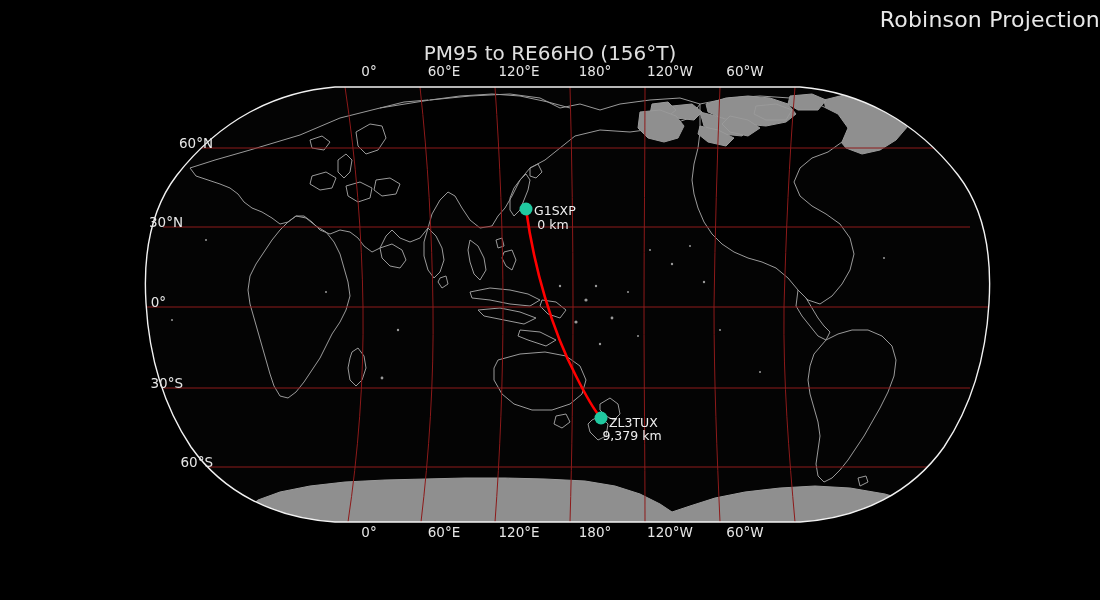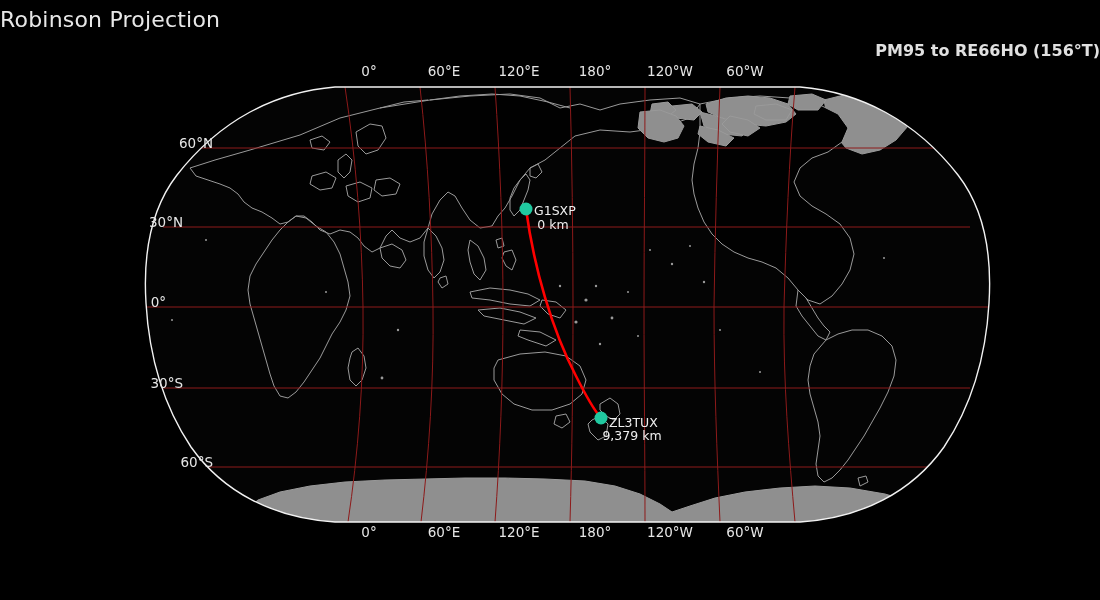--- a/index.html
+++ b/index.html
@@ -13,34 +13,33 @@
     height: 600px;
     background: #000000;
     overflow: hidden;
     font-family: "DejaVu Sans", sans-serif;
   }
   #title {
     position: absolute;
     left: 0;
     top: 7px;
     width: 1100px;
-    text-align: left;
+    text-align: right;
     color: #e8e8e8;
     font-size: 22px;
     letter-spacing: 0.2px;
   }
   #subtitle {
     position: absolute;
     left: 0;
     top: 41px;
     width: 1100px;
-    text-align: right;
+    text-align: center;
     color: #e0e0e0;
-    font-size: 16px;
-    font-weight: bold;
+    font-size: 20px;
   }
   #map-svg {
     position: absolute;
     left: 0;
     top: 0;
   }
   .lon-label, .lat-label {
     fill: #e6e6e6;
     font-family: "DejaVu Sans", sans-serif;
     font-size: 13.5px;

